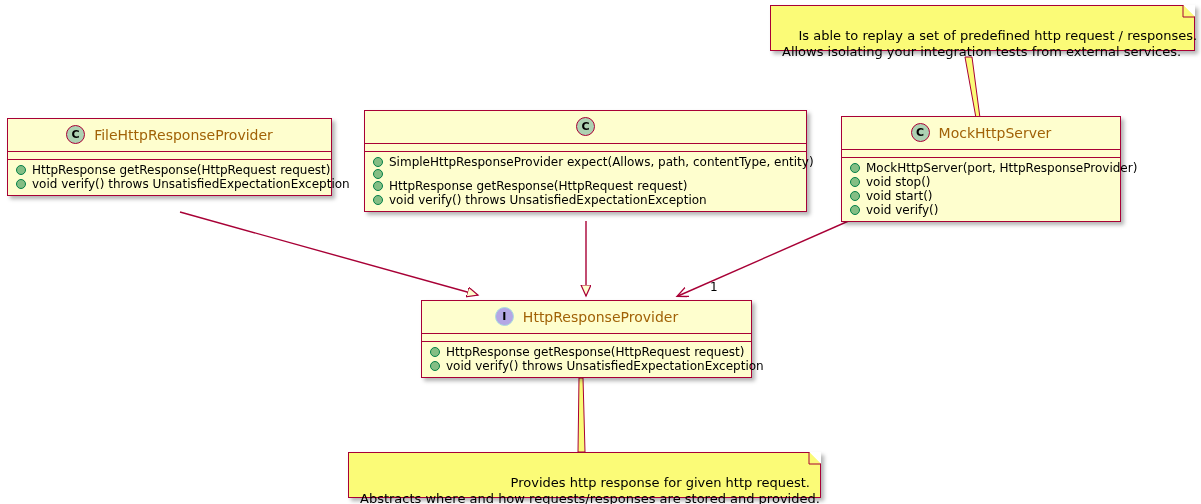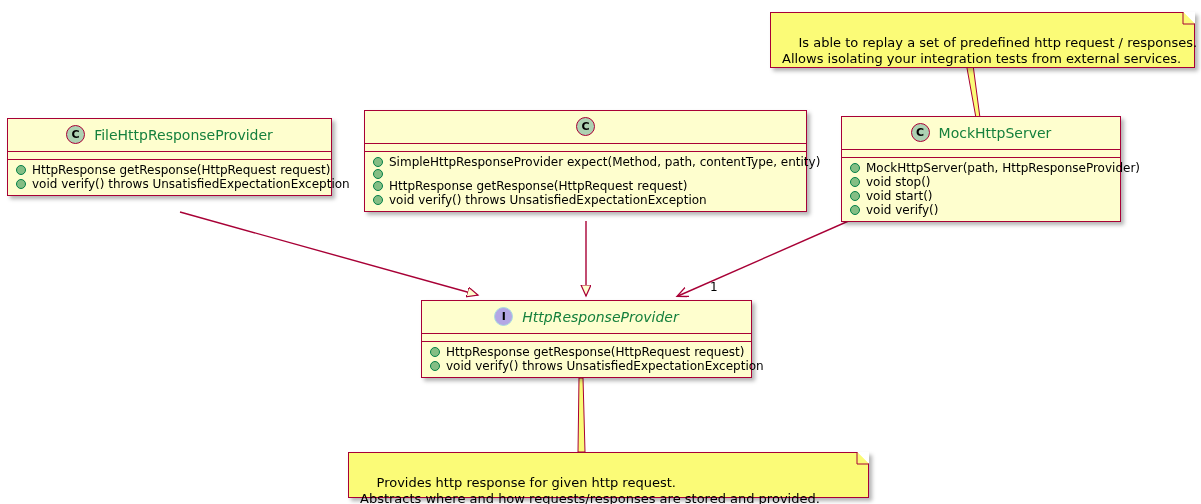--- a/index.html
+++ b/index.html
@@ -37,24 +37,24 @@
   .node-header {
     display: flex;
     align-items: center;
     justify-content: center;
     gap: 9px;
     padding: 6px 10px 7px 10px;
     border-bottom: 1px solid #A80036;
   }
   .node-title {
     font-size: 14px;
-    color: #15803d;
+    color: #a16207;
     white-space: nowrap;
   }
-  .node-title.italic { font-style: italic; }
+  .node-title.italic { }
   .attr-compartment {
     height: 7px;
     border-bottom: 1px solid #A80036;
   }
   .member-list {
     padding: 3px 6px 4px 6px;
   }
   .member {
     display: flex;
     align-items: center;
@@ -149,31 +149,31 @@
 
     <line x1="180" y1="212" x2="478" y2="295" stroke="#A80036" stroke-width="1.4" marker-end="url(#hollow-triangle)"></line>
 
     <line x1="586" y1="221" x2="586" y2="296" stroke="#A80036" stroke-width="1.4" marker-end="url(#hollow-triangle)"></line>
 
     <line x1="860" y1="216" x2="678" y2="296" stroke="#A80036" stroke-width="1.4" marker-end="url(#open-arrow)"></line>
   </svg>
 
   <div class="multiplicity-label" style="left:710px; top:280px;">1</div>
 
-  <div class="note" style="left:770px; top:5px; width:425px; height:56px;margin-top:7px;">
+  <div class="note" style="left:770px; top:5px; width:425px; height:46px;">
     <span>Is able to replay a set of predefined http request / responses.
 Allows isolating your integration tests from external services.</span>
     <span class="note-fold"></span>
     <svg class="note-fold-line" viewBox="0 0 17 17" width="17" height="17">
       <path d="M5,0 L17,12 L5,12 z" fill="#FBFB77" stroke="none"></path>
       <path d="M5,0 L5,12 L17,12" fill="none" stroke="#A80036" stroke-width="1"></path>
     </svg>
   </div>
 
-  <div class="note" style="left:348px; top:452px; width:521px; height:46px;">
+  <div class="note" style="left:348px; top:452px; width:473px; height:46px;text-align:right;">
     <span>Provides http response for given http request.
 Abstracts where and how requests/responses are stored and provided.</span>
     <span class="note-fold"></span>
     <svg class="note-fold-line" viewBox="0 0 17 17" width="17" height="17">
       <path d="M5,0 L17,12 L5,12 z" fill="#FBFB77" stroke="none"></path>
       <path d="M5,0 L5,12 L17,12" fill="none" stroke="#A80036" stroke-width="1"></path>
     </svg>
   </div>
 
   <div class="node" style="left:7px; top:118px; width:325px;">
@@ -195,21 +195,21 @@
   </div>
 
   <div class="node" style="left:364px; top:110px; width:443px;">
     <div class="node-header">
       <span class="type-badge badge-class">C</span>
     </div>
     <div class="attr-compartment"></div>
     <div class="member-list">
       <div class="member">
         <span class="vis-dot"></span>
-        <span>SimpleHttpResponseProvider expect(Method, path, contentType, entity)</span>
+        <span>SimpleHttpResponseProvider expect(Allows, path, contentType, entity)</span>
       </div>
       <div class="member">
         <span class="vis-dot"></span>
       </div>
       <div class="member">
         <span class="vis-dot"></span>
         <span>HttpResponse getResponse(HttpRequest request)</span>
       </div>
       <div class="member">
         <span class="vis-dot"></span>
@@ -220,21 +220,21 @@
 
   <div class="node" style="left:841px; top:116px; width:280px;">
     <div class="node-header">
       <span class="type-badge badge-class">C</span>
       <span class="node-title">MockHttpServer</span>
     </div>
     <div class="attr-compartment"></div>
     <div class="member-list">
       <div class="member">
         <span class="vis-dot"></span>
-        <span>MockHttpServer(path, HttpResponseProvider)</span>
+        <span>MockHttpServer(port, HttpResponseProvider)</span>
       </div>
       <div class="member">
         <span class="vis-dot"></span>
         <span>void stop()</span>
       </div>
       <div class="member">
         <span class="vis-dot"></span>
         <span>void start()</span>
       </div>
       <div class="member">

